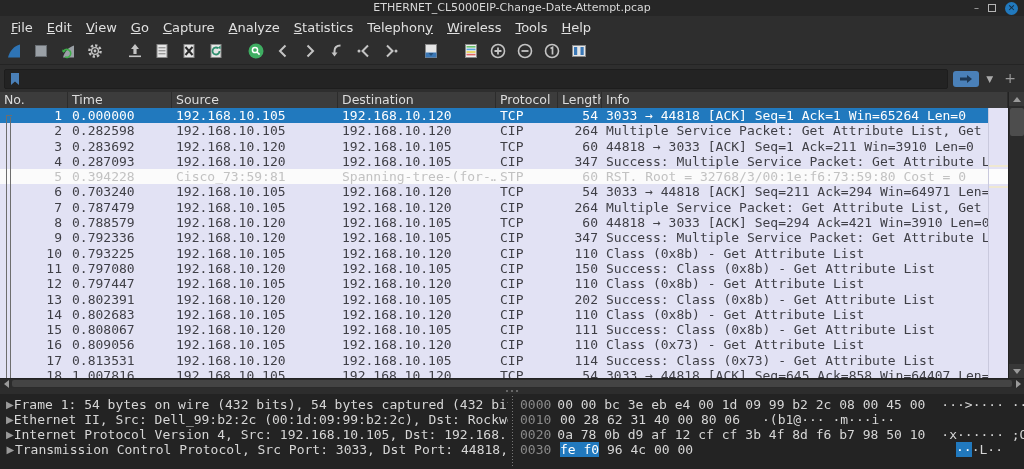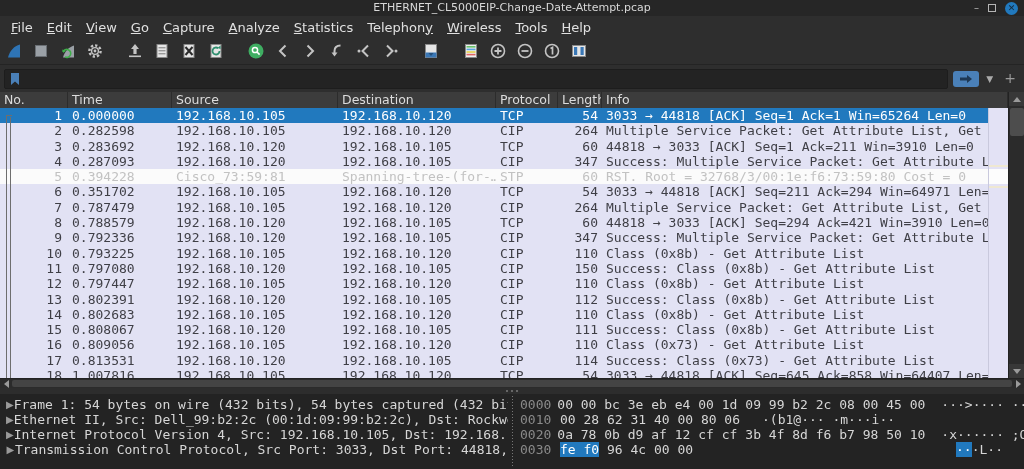--- a/index.html
+++ b/index.html
@@ -326,21 +326,21 @@
             <div class="c-no">5</div>
             <div class="c-time">0.394228</div>
             <div class="c-src">Cisco_73:59:81</div>
             <div class="c-dst">Spanning-tree-(for-…</div>
             <div class="c-proto">STP</div>
             <div class="c-len">60</div>
             <div class="c-info">RST. Root = 32768/3/00:1e:f6:73:59:80  Cost = 0</div>
           </div>
           <div class="prow">
             <div class="c-no">6</div>
-            <div class="c-time">0.351702</div>
+            <div class="c-time">0.703240</div>
             <div class="c-src">192.168.10.105</div>
             <div class="c-dst">192.168.10.120</div>
             <div class="c-proto">TCP</div>
             <div class="c-len">54</div>
             <div class="c-info">3033 → 44818 [ACK] Seq=211 Ack=294 Win=64971 Len=</div>
           </div>
           <div class="prow">
             <div class="c-no">7</div>
             <div class="c-time">0.787479</div>
             <div class="c-src">192.168.10.105</div>
@@ -393,21 +393,21 @@
             <div class="c-proto">CIP</div>
             <div class="c-len">110</div>
             <div class="c-info">Class (0x8b) - Get Attribute List</div>
           </div>
           <div class="prow">
             <div class="c-no">13</div>
             <div class="c-time">0.802391</div>
             <div class="c-src">192.168.10.120</div>
             <div class="c-dst">192.168.10.105</div>
             <div class="c-proto">CIP</div>
-            <div class="c-len">112</div>
+            <div class="c-len">202</div>
             <div class="c-info">Success: Class (0x8b) - Get Attribute List</div>
           </div>
           <div class="prow">
             <div class="c-no">14</div>
             <div class="c-time">0.802683</div>
             <div class="c-src">192.168.10.105</div>
             <div class="c-dst">192.168.10.120</div>
             <div class="c-proto">CIP</div>
             <div class="c-len">110</div>
             <div class="c-info">Class (0x8b) - Get Attribute List</div>

